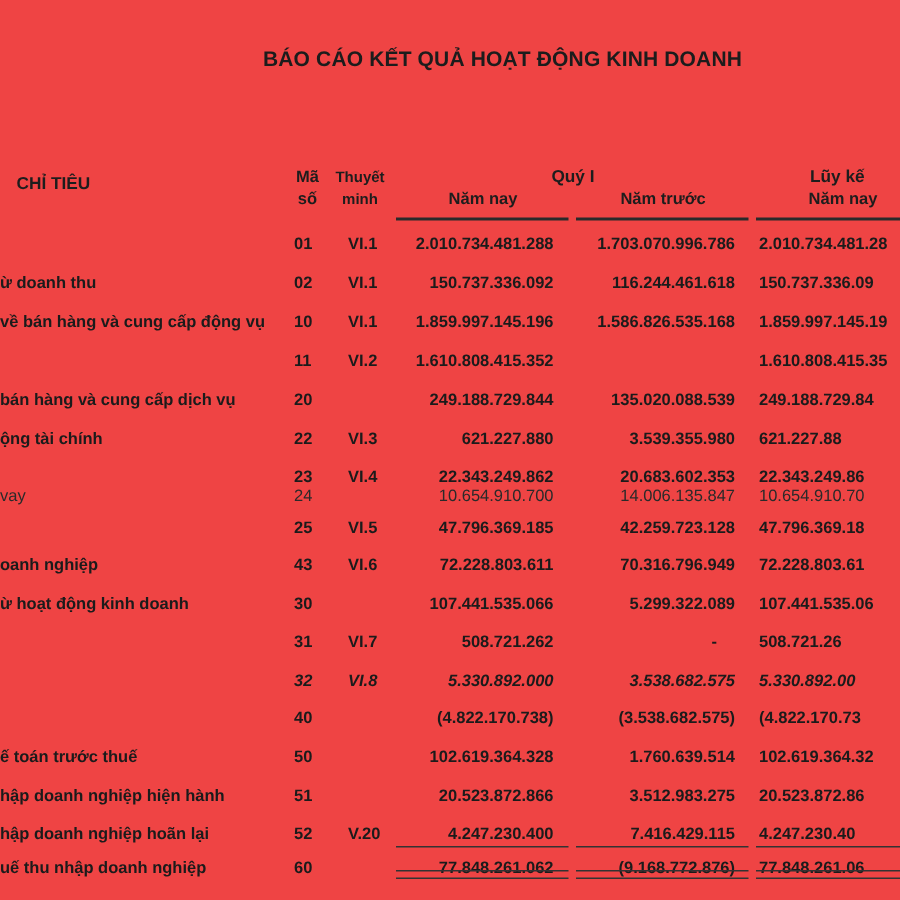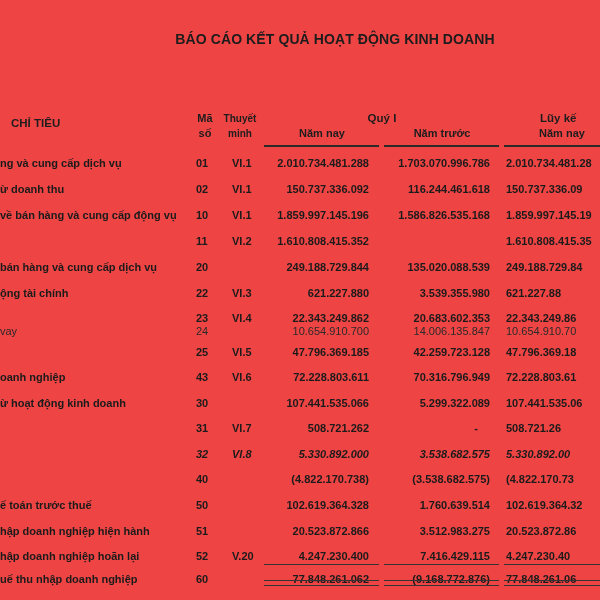--- a/index.html
+++ b/index.html
@@ -114,21 +114,20 @@
   <div class="hdr hdr-sub hdr-sub-1">Năm nay</div>
   <div class="hdr hdr-sub hdr-sub-2">Năm trước</div>
   <div class="hdr hdr-sub hdr-sub-3">Năm nay</div>
 
   <div class="hline hl-1"></div>
   <div class="hline hl-2"></div>
   <div class="hline hl-3"></div>
 
   <div id="rows">
       <div class="row" style="top: 155px;">
-        <span class="cell c-label">ng và cung cấp dịch vụ</span>
         <span class="cell c-code">01</span>
         <span class="cell c-note">VI.1</span>
         <span class="cell c-v1">2.010.734.481.288</span>
         <span class="cell c-v2">1.703.070.996.786</span>
         <span class="cell c-v3">2.010.734.481.28</span>
       </div>
       <div class="row" style="top: 181px;">
         <span class="cell c-label">ừ doanh thu</span>
         <span class="cell c-code">02</span>
         <span class="cell c-note">VI.1</span>

